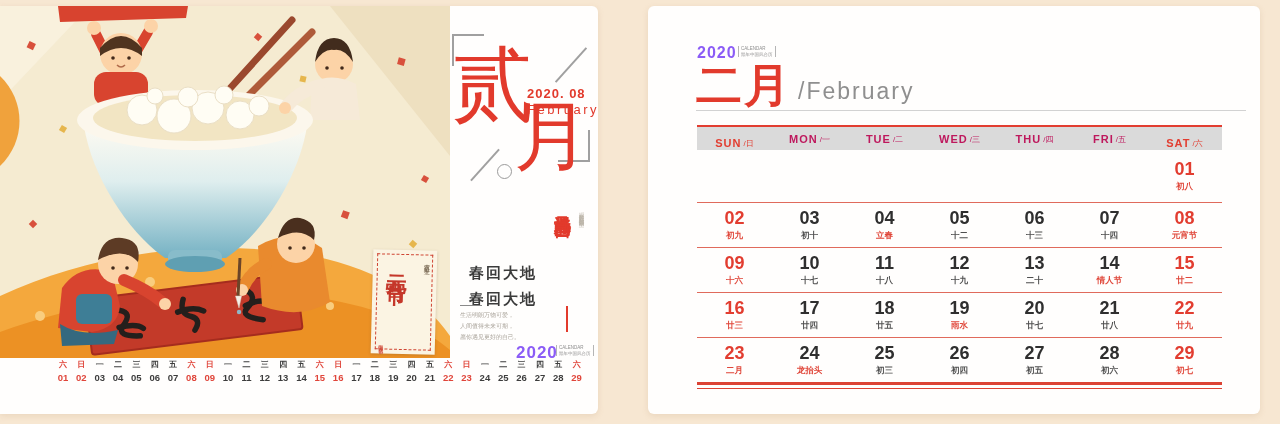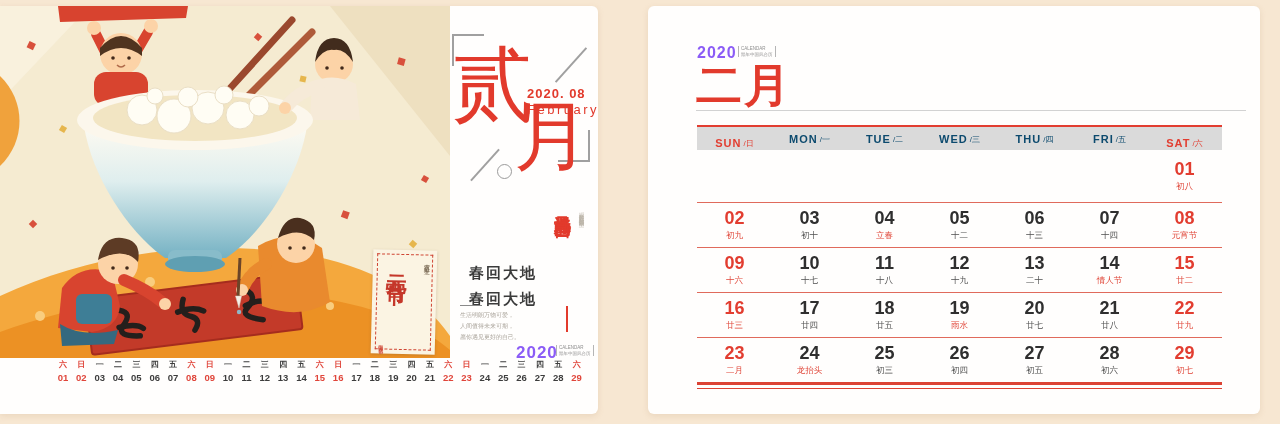--- a/index.html
+++ b/index.html
@@ -68,32 +68,32 @@
   #r-month-row{position:absolute;left:48px;top:56px;display:flex;align-items:flex-end;}
   #r-month-cn{color:#e23a2c;font-size:46px;font-weight:700;line-height:1;letter-spacing:2px;}
   #r-month-en{color:#8f8f8f;font-size:23px;letter-spacing:2px;margin-left:6px;padding-bottom:3px;}
   #r-rule{position:absolute;left:48px;right:14px;top:104px;height:1px;background:#d2d2d2;}
   #r-logo{position:absolute;right:54px;top:36px;font-size:36px;font-weight:700;color:#d2231b;
         font-family:"DejaVu Serif","Liberation Serif",serif;letter-spacing:1px;}
 
   #r-table{position:absolute;left:49px;top:119px;width:525px;}
   #red-top{height:2px;background:#e23d30;}
   #weekday-row{height:23px;background:#dadada;display:flex;}
-  .wd{flex:1;display:flex;align-items:center;justify-content:center;color:#0c4a6e;}
+  .wd{flex:1;display:flex;align-items:center;justify-content:center;color:#be185d;}
   .wd.red{color:#e23d30;margin-top:8px;}
   .wd-en{font-size:11px;font-weight:700;letter-spacing:1px;}
   .wd-cn{font-size:8px;margin-left:2px;margin-top:1px;}
 
   .cal-row{display:flex;height:44px;border-bottom:1px solid #e06a5c;}
   .cal-row.first{height:52px;}
   .cal-row.last{border-bottom:none;}
   .cal-cell{flex:1;display:flex;flex-direction:column;align-items:center;justify-content:center;}
   .cal-num{font-size:18px;font-weight:700;color:#2f2f2f;line-height:1;}
   .cal-num.red{color:#e23d30;}
-  .cal-lunar{font-size:8.5px;color:#4f4f4f;margin-top:3px;}
+  .cal-lunar{font-size:8.5px;color:#4f4f4f;margin-top:3px;font-weight:bold;}
   .cal-lunar.red{color:#e0473a;}
   .dline{height:3px;border-top:3px solid #dc4334;border-bottom:1px solid #dc4334;}
 </style>
 </head>
 <body>
 
 <div class="card" id="left-card">
 
   <svg id="illus" viewBox="0 0 450 352">
     <defs>
@@ -365,20 +365,21 @@
 </div>
 
 <div class="card" id="right-card">
   <div class="year-big" id="r-year">2020</div>
   <div class="micro" id="r-micro">
     <div>CALENDAR</div>
     <div>鼠年中国风台历</div>
   </div>
   <div id="r-month-row">
     <span id="r-month-cn">二月</span>
+    <span id="r-month-en">/February</span>
   </div>
   <div id="r-rule"></div>
 
   <div id="r-table">
     <div id="red-top"></div>
     <div id="weekday-row">
         <div class="wd red">
           <span class="wd-en">SUN</span>
           <span class="wd-cn">/日</span>
         </div>

